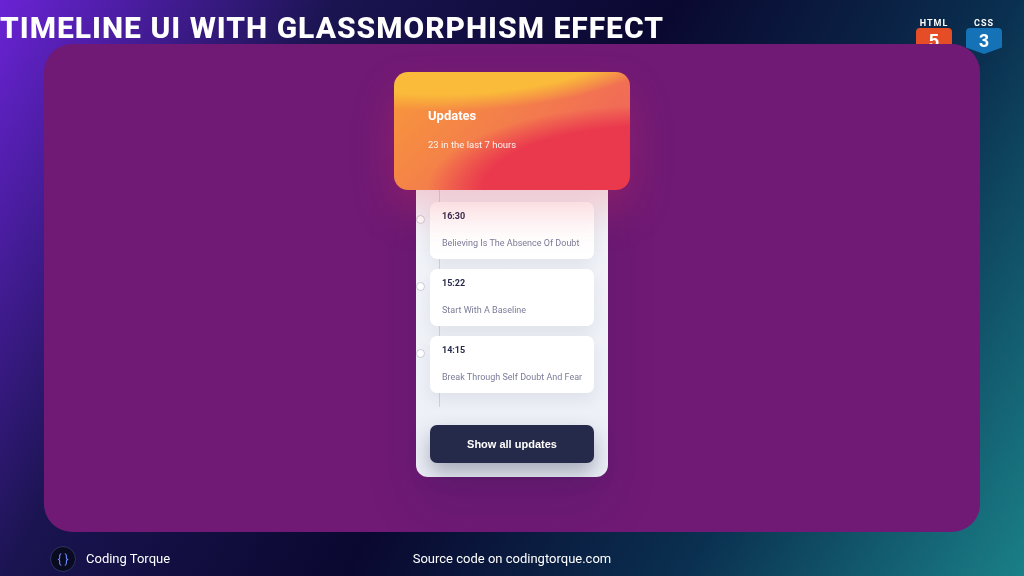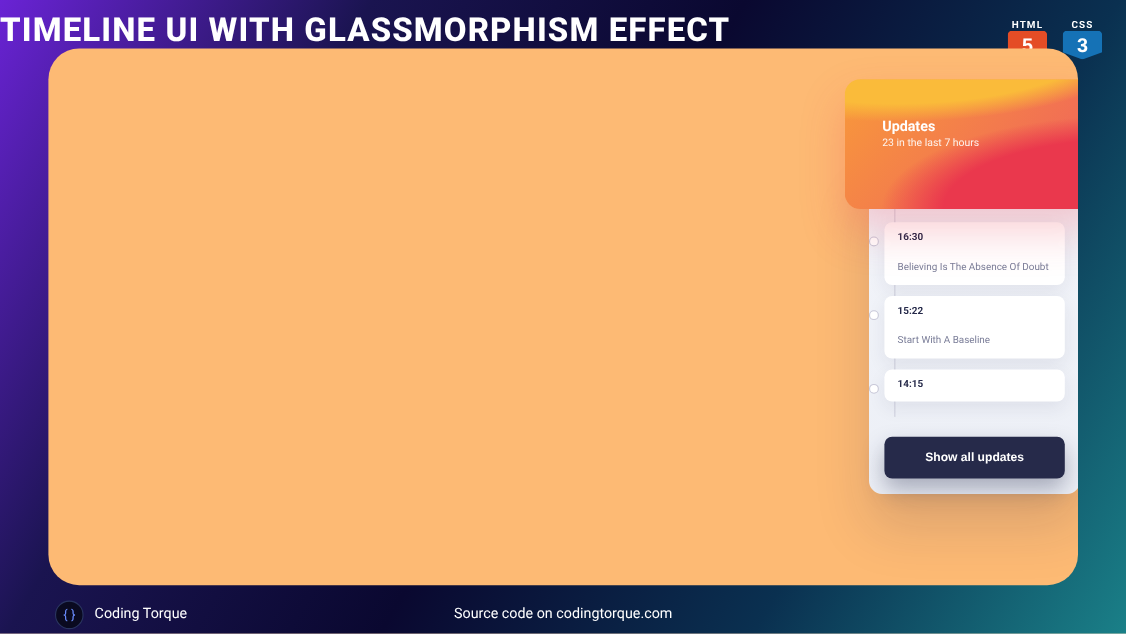--- a/index.html
+++ b/index.html
@@ -51,25 +51,25 @@
   .shield.html { background: #e44d26; }
   .shield.css  { background: #1572b6; }
   .shield-inner { color:#fff; font-weight:800; font-size:18px; font-family: Arial, sans-serif;}
 
   .canvas {
     position: absolute;
     top: 44px;
     left: 44px;
     right: 44px;
     bottom: 44px;
-    background: #fdba74;
+    background: #701a75;
     border-radius: 28px;
     overflow: hidden;
     display:flex;
-    justify-content:flex-end;
+    justify-content:center;
   }
 
   .footer {
     position: absolute;
     bottom: 10px;
     left: 0;
     right: 0;
     display: flex;
     align-items: center;
     color: #fff;
@@ -100,21 +100,21 @@
     background:
       radial-gradient(ellipse 200% 140% at 20% -40%, #fabb3a 0%, #fabb3a 42%, rgba(250,187,58,0) 52%),
       radial-gradient(ellipse 160% 120% at 110% 100%, #ea384d 0%, #ea384d 45%, rgba(234,56,77,0) 60%),
       linear-gradient(135deg, #f89a3a 0%, #ee5b60 100%);
     box-shadow: 0 20px 40px rgba(234,56,77,0.25);
     color:#fff;
     padding: 36px 0 0 34px;
     z-index: 5;
   }
   .header-card h3{ font-size:13px; font-weight:700; }
-  .header-card p{ font-size:9.5px; opacity:0.9; margin-top:2px; }
+  .header-card p{ font-size:9.5px; opacity:0.9; margin-top:16px; }
 
   .body-card{
     position: relative;
     width: 192px;
     margin-top: -40px;
     background: linear-gradient(180deg, #f3f5fa 0%, #eceff6 100%);
     border-radius: 0 0 12px 12px;
     padding: 52px 14px 14px 14px;
     box-shadow: 0 30px 50px rgba(30,30,80,0.15);
     z-index: 2;
@@ -197,20 +197,21 @@
           <div class="label">Believing Is The Absence Of Doubt</div>
         </div>
 
         <div class="item">
           <div class="time">15:22</div>
           <div class="label">Start With A Baseline</div>
         </div>
 
         <div class="item">
           <div class="time">14:15</div>
+          <div class="label">Break Through Self Doubt And Fear</div>
         </div>
 
       </div>
       <button class="show-btn">Show all updates</button>
     </div>
 
   </div>
 </div>
 
 <div class="footer">

